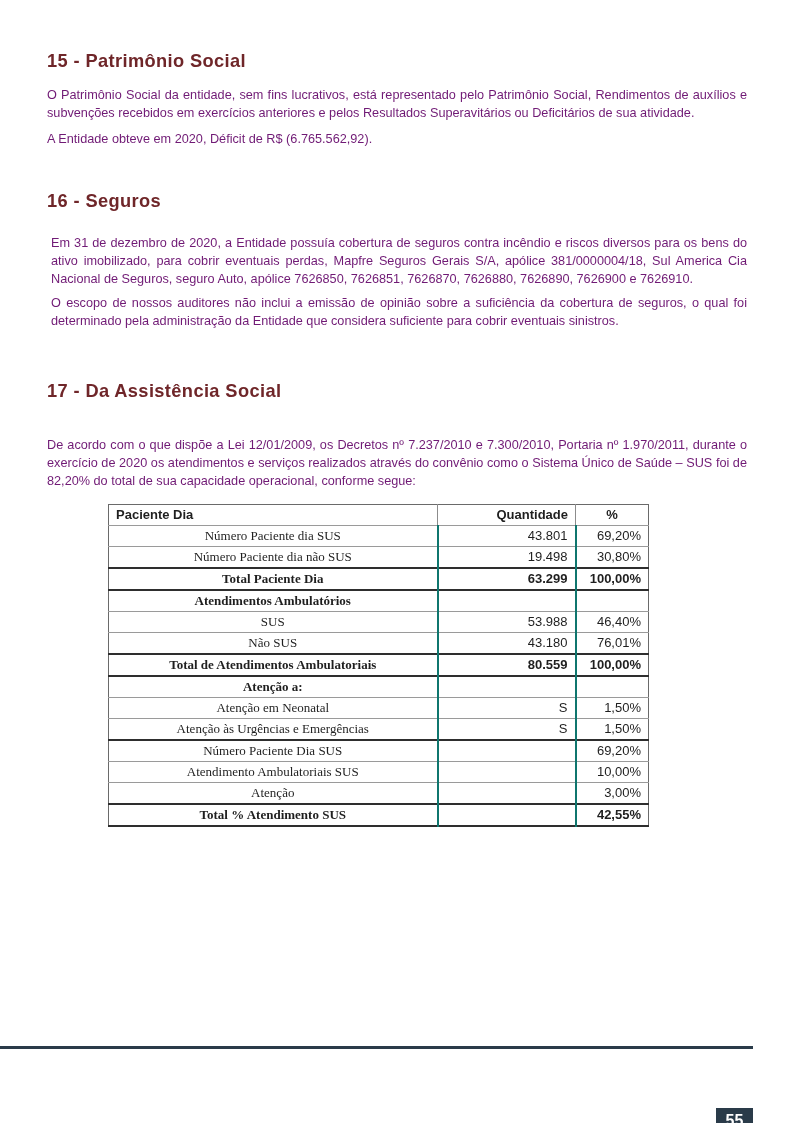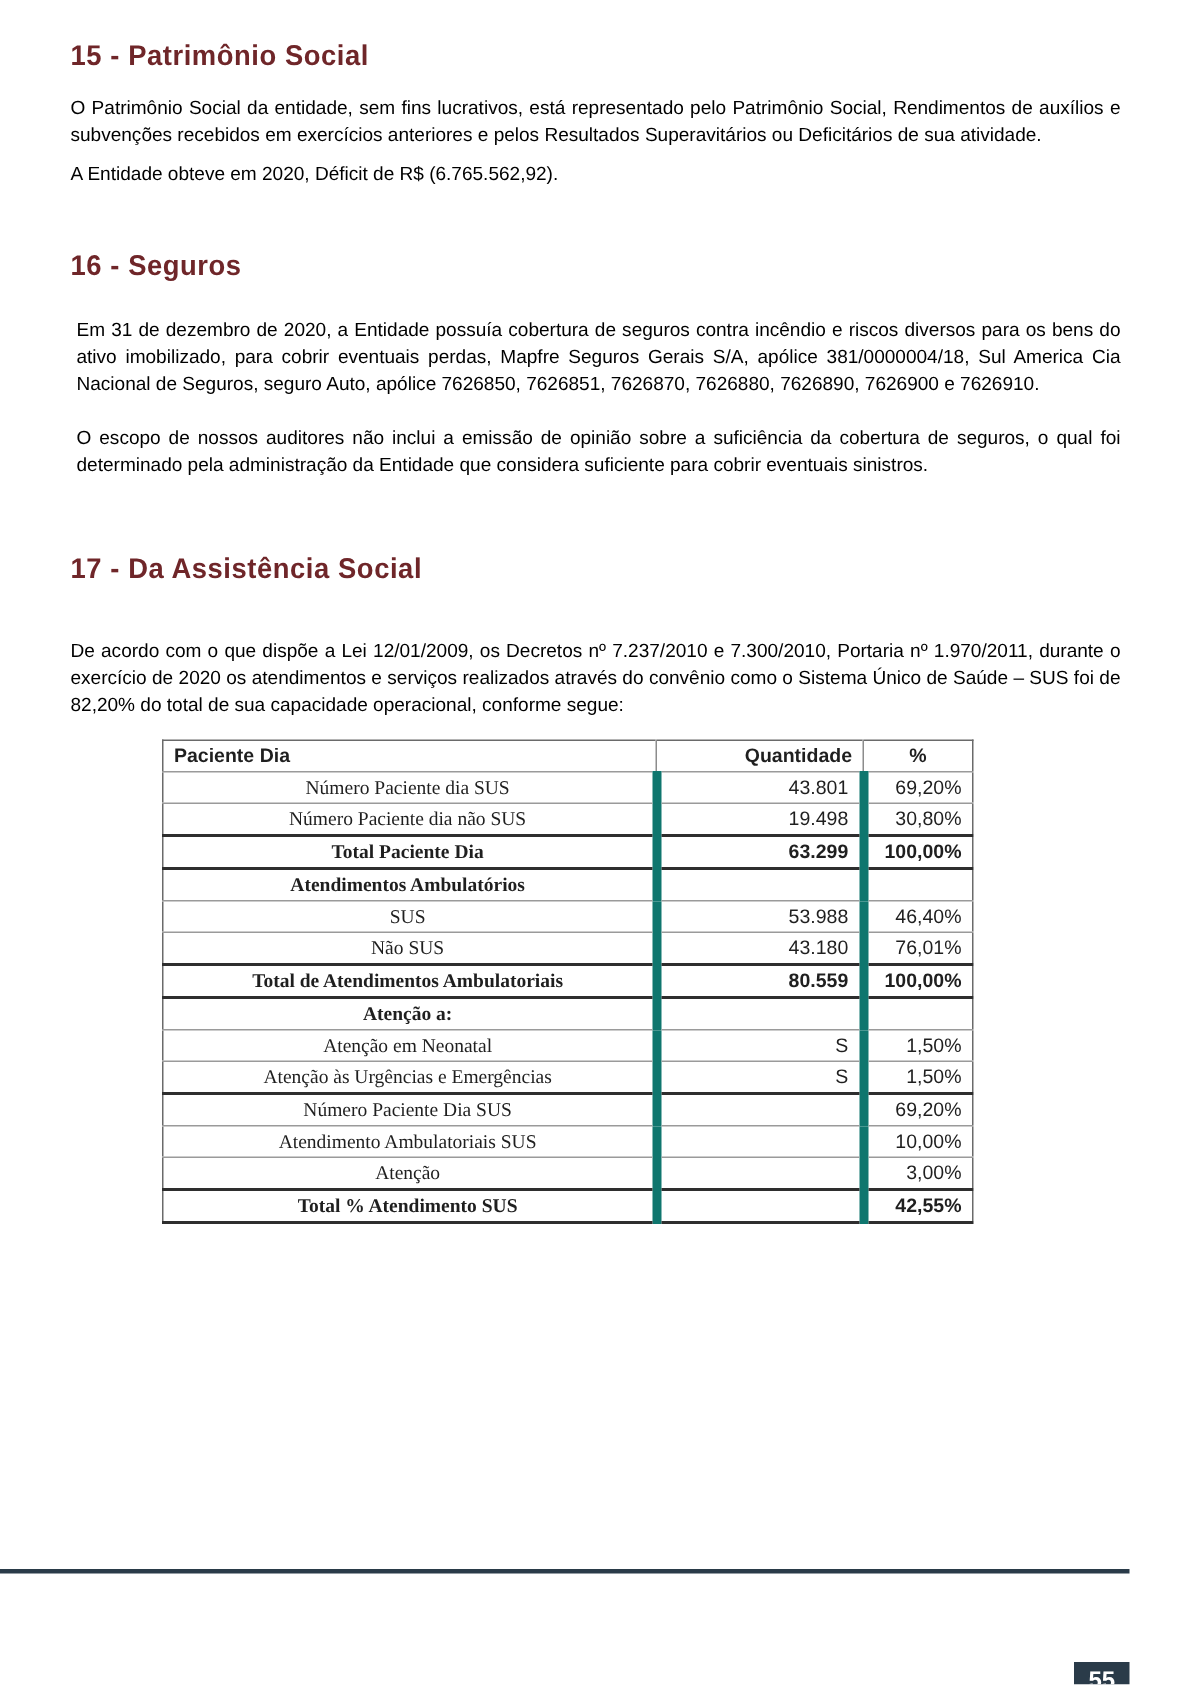--- a/index.html
+++ b/index.html
@@ -6,45 +6,45 @@
   .page {
     position: relative;
     width: 794px;
     height: 1123px;
     background: #ffffff;
     font-family: "Liberation Sans", sans-serif;
     color: #3d3d3d;
     overflow: hidden;
   }
   .content {
-    padding: 27px 47px 0 47px;
+    padding: 50px 47px 0 47px;
   }
   h2.sec-title {
     margin: 0;
     font-size: 19px;
     line-height: 22px;
     font-weight: bold;
     letter-spacing: 0.4px;
     color: #6f2629;
     transform-origin: left center;
     transform: scaleX(0.96);
   }
   h2.mt-16 { margin-top: 41px; }
   h2.mt-17 { margin-top: 49px; }
   p.body {
     margin: 0;
     font-size: 12.7px;
     line-height: 18.2px;
-    color: #000000;
+    color: #701a75;
   }
   p.just { text-align: justify; }
   p.mt-p1  { margin-top: 14px; }
   p.mt-p2  { margin-top: 8px;  }
   p.mt-p3  { margin-top: 22px; }
-  p.mt-p4  { margin-top: 18px;  }
+  p.mt-p4  { margin-top: 6px;  }
   p.mt-p5  { margin-top: 34px; }
   p.indent { padding-left: 4px; }
 
   table.sus-table {
     margin: 14px 16px 0 61px;
     width: 540px;
     border-collapse: collapse;
     table-layout: fixed;
     font-size: 13px;
     color: #1f1f1f;
@@ -59,21 +59,21 @@
   }
   col.c-label { width: 329px; }
   col.c-qty   { width: 138px; }
   col.c-pct   { width: 73px;  }
   th.cell-label { text-align: left;  font-weight: bold; }
   th.cell-qty   { text-align: right; font-weight: bold; padding-right: 9px; }
   th.cell-pct   { text-align: center; font-weight: bold; }
   td.cell-label { text-align: center; font-family: Liberation Serif, serif; }
   td.cell-qty   { text-align: right; padding-right: 9px; }
   td.cell-pct   { text-align: right; padding-right: 8px; }
-  td.cell-qty, td.cell-pct { border-left: 6px solid #0f766e; }
+  td.cell-qty, td.cell-pct { border-left: 2px solid #0f766e; }
   th.cell-qty, th.cell-pct { border-left: 1px solid #8c8c8c; }
   tr.bold td { font-weight: bold; }
   tr.t-thin  td { border-top: 1px solid #9a9a9a; }
   tr.t-thick td { border-top: 2px solid #2e2e2e; }
 
   .footer-rule {
     position: absolute;
     left: 0;
     top: 1046px;
     width: 753px;

